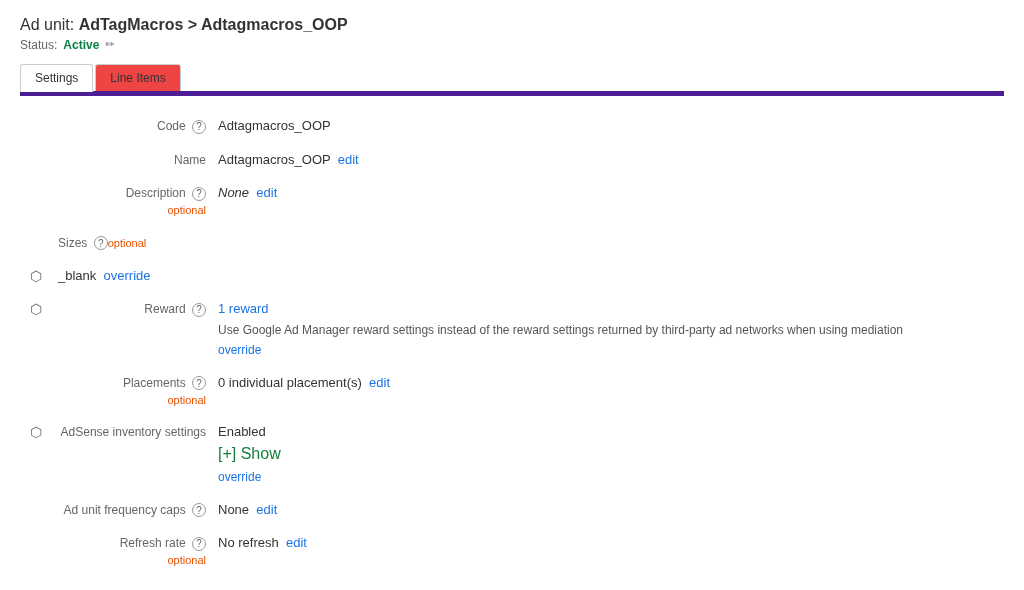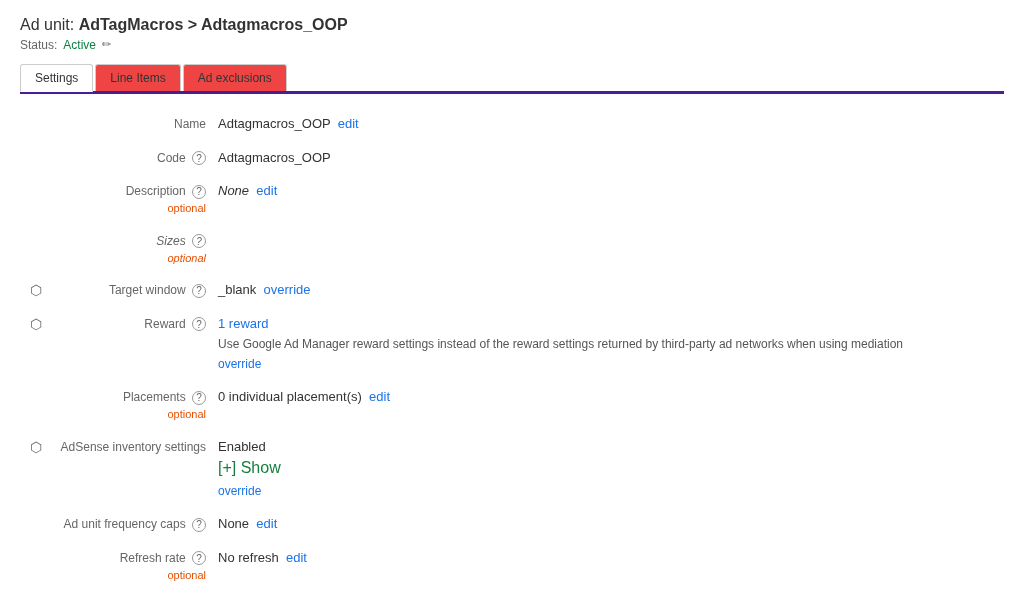--- a/index.html
+++ b/index.html
@@ -25,32 +25,32 @@
     .status-line {
       font-size: 12px;
       color: #666;
       margin-bottom: 12px;
       display: flex;
       align-items: flex-start;
       gap: 6px;
     }
     .status-active {
       color: #0a8043;
-      font-weight: normal;
+      font-weight: bold;
     }
     .edit-pencil {
       cursor: pointer;
       color: #555;
       font-size: 11px;
     }
 
     
     .tabs {
       display: flex;
-      border-bottom: 3px solid #4c1d95;
+      border-bottom: 5px solid #4c1d95;
       margin-bottom: 20px;
     }
     .tab {
       padding: 6px 14px;
       border: 1px solid #ccc;
       border-bottom: none;
       background: #ef4444;
       cursor: pointer;
       font-size: 12px;
       color: #333;
@@ -131,23 +131,22 @@
     .sizes-box {
       border: 2px solid #c62828;
       border-radius: 2px;
       padding: 4px 8px;
       display: inline-flex;
       align-items: center;
       gap: 4px;
     }
     .sizes-label-wrap {
       display: flex;
-      flex-direction: column;
+      flex-direction: row;
       align-items: flex-end;
-      font-style: italic;
     }
 
     .warning-icon {
       color: #f9a825;
       font-size: 14px;
       margin-right: 4px;
     }
     .warning-text {
       color: #333;
       font-size: 12px;
@@ -192,46 +191,43 @@
   </div>
 </div>
 
 <div class="tabs">
   <div class="tab active">
     <span>Settings</span>
   </div>
   <div class="tab">
     <span>Line Items</span>
   </div>
-  <div class="tab">
-    <span>Ad exclusions</span>
-  </div>
 </div>
 
 <div class="content">
 
   <div class="field-row">
     <div class="no-icon-col"></div>
     <div class="field-label">
+      <span>Code</span>
+      <span class="help-icon">?</span>
+    </div>
+    <div class="field-value">
+      <span>Adtagmacros_OOP</span>
+    </div>
+  </div>
+
+  <div class="field-row">
+    <div class="no-icon-col"></div>
+    <div class="field-label">
       <span>Name</span>
     </div>
     <div class="field-value">
       <span>Adtagmacros_OOP</span>
       &nbsp;<a class="link" href="#">edit</a>
-    </div>
-  </div>
-
-  <div class="field-row">
-    <div class="no-icon-col"></div>
-    <div class="field-label">
-      <span>Code</span>
-      <span class="help-icon">?</span>
-    </div>
-    <div class="field-value">
-      <span>Adtagmacros_OOP</span>
     </div>
   </div>
 
   <div class="field-row">
     <div class="no-icon-col"></div>
     <div class="field-label">
       <span>Description</span>
       <span class="help-icon">?</span>
       <span class="optional">optional</span>
     </div>
@@ -249,24 +245,20 @@
         <span class="help-icon">?</span>
       </div>
       <span class="optional">optional</span>
     </div>
   </div>
 
   <div class="field-row">
     <div class="icon-col">
       <span class="network-icon">⬡</span>
     </div>
-    <div class="field-label">
-      <span>Target window</span>
-      <span class="help-icon">?</span>
-    </div>
     <div class="field-value">
       <span>_blank</span>
       &nbsp;<a class="link" href="#">override</a>
     </div>
   </div>
 
   <div class="field-row">
     <div class="icon-col">
       <span class="network-icon">⬡</span>
     </div>

